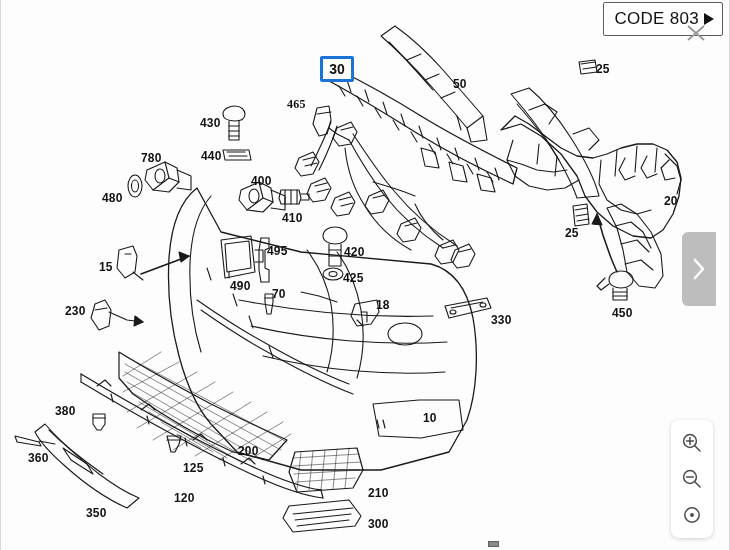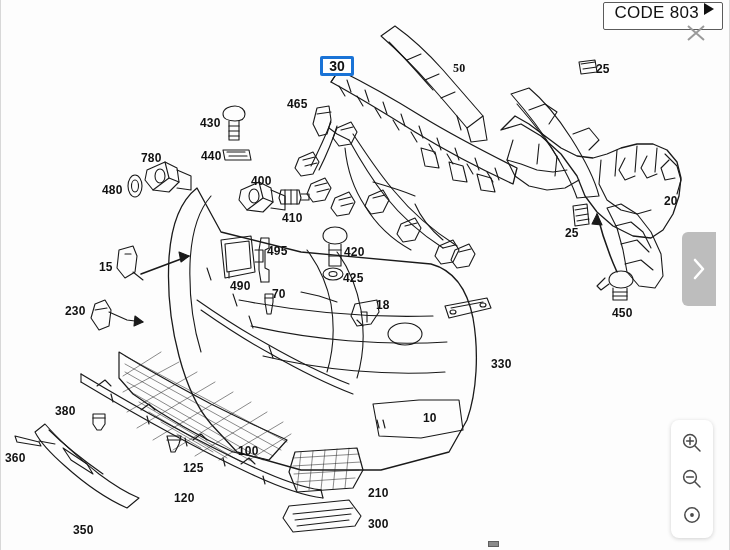--- a/index.html
+++ b/index.html
@@ -40,21 +40,21 @@
     line-height: 1;
     user-select: none;
   }
 
   
   #selected-callout {
     position: absolute;
     left: 319px;
     top: 56px;
     width: 34px;
-    height: 20px;
+    height: 26px;
     background: #1a73d6;
     border-radius: 2px;
     box-sizing: border-box;
     display: flex;
     align-items: center;
     justify-content: center;
     padding: 3px;
   }
   #selected-callout .inner {
     background: #ffffff;
@@ -67,26 +67,27 @@
     font-size: 14px;
     font-weight: 700;
     color: #111111;
   }
 
   
   #code-badge {
     position: absolute;
     right: 6px;
     top: 2px;
-    height: 28px;
+    height: 34px;
     min-width: 110px;
     background: #ffffff;
     border: 1px solid #5c5c5c;
     border-radius: 2px;
     display: flex;
+    align-items: center;
     gap: 5px;
     padding: 0 8px 0 10px;
     box-sizing: border-box;
   }
   #code-badge .code-text {
     font-family: "Liberation Sans", sans-serif;
     font-size: 17px;
     font-weight: 400;
     color: #111111;
     letter-spacing: 0.3px;
@@ -445,48 +446,48 @@
         <path d="M604 278 L596 286 L600 290 L608 284"></path>
         <path d="M616 272 C606 250 600 230 596 214" stroke-width="1.5"></path>
         <path d="M596 214 L591 224 L601 225 Z" fill="#1a1a1a"></path>
 
       </g>
     </svg>
   </div>
 
   <div id="callout-layer">
       <div class="callout" style="left: 199px; top: 117px; text-align: center;">430</div>
-      <div class="callout" style="left: 286px; top: 98px;">465</div>
-      <div class="callout" style="left: 452px; top: 62px; font-family: Liberation Serif, serif;">50</div>
+      <div class="callout" style="left: 286px; top: 98px; font-family: Liberation Serif, serif;">465</div>
+      <div class="callout" style="left: 452px; top: 78px;">50</div>
       <div class="callout" style="left: 595px; top: 63px;">25</div>
       <div class="callout" style="left: 140px; top: 152px;">780</div>
       <div class="callout" style="left: 200px; top: 150px;">440</div>
-      <div class="callout" style="left: 101px; top: 184px;">480</div>
+      <div class="callout" style="left: 101px; top: 192px;">480</div>
       <div class="callout" style="left: 250px; top: 175px;">400</div>
       <div class="callout" style="left: 281px; top: 212px;">410</div>
       <div class="callout" style="left: 663px; top: 195px;">20</div>
       <div class="callout" style="left: 564px; top: 227px;">25</div>
       <div class="callout" style="left: 266px; top: 245px;">495</div>
       <div class="callout" style="left: 343px; top: 246px;">420</div>
       <div class="callout" style="left: 98px; top: 261px;">15</div>
       <div class="callout" style="left: 342px; top: 272px;">425</div>
       <div class="callout" style="left: 611px; top: 307px;">450</div>
       <div class="callout" style="left: 229px; top: 280px;">490</div>
       <div class="callout" style="left: 271px; top: 288px;">70</div>
       <div class="callout" style="left: 375px; top: 299px;">18</div>
       <div class="callout" style="left: 64px; top: 305px;">230</div>
-      <div class="callout" style="left: 490px; top: 314px; margin-top: 44px;">330</div>
+      <div class="callout" style="left: 490px; top: 314px;">330</div>
       <div class="callout" style="left: 54px; top: 405px;">380</div>
       <div class="callout" style="left: 422px; top: 412px;">10</div>
-      <div class="callout" style="left: 4px; top: 452px;">360</div>
-      <div class="callout" style="left: 237px; top: 445px;">100</div>
+      <div class="callout" style="left: 27px; top: 452px;">360</div>
+      <div class="callout" style="left: 237px; top: 445px;">200</div>
       <div class="callout" style="left: 182px; top: 462px;">125</div>
       <div class="callout" style="left: 173px; top: 492px;">120</div>
       <div class="callout" style="left: 367px; top: 487px;">210</div>
-      <div class="callout" style="left: 72px; top: 507px; margin-top: 17px;">350</div>
+      <div class="callout" style="left: 85px; top: 507px;">350</div>
       <div class="callout" style="left: 367px; top: 518px;">300</div>
     </div>
 
   <div id="selected-callout" style="background: rgb(26, 115, 214);">
     <div class="inner">30</div>
   </div>
 
   <div id="code-badge">
     <span class="code-text">CODE 803</span>
     <span class="tri"></span>

